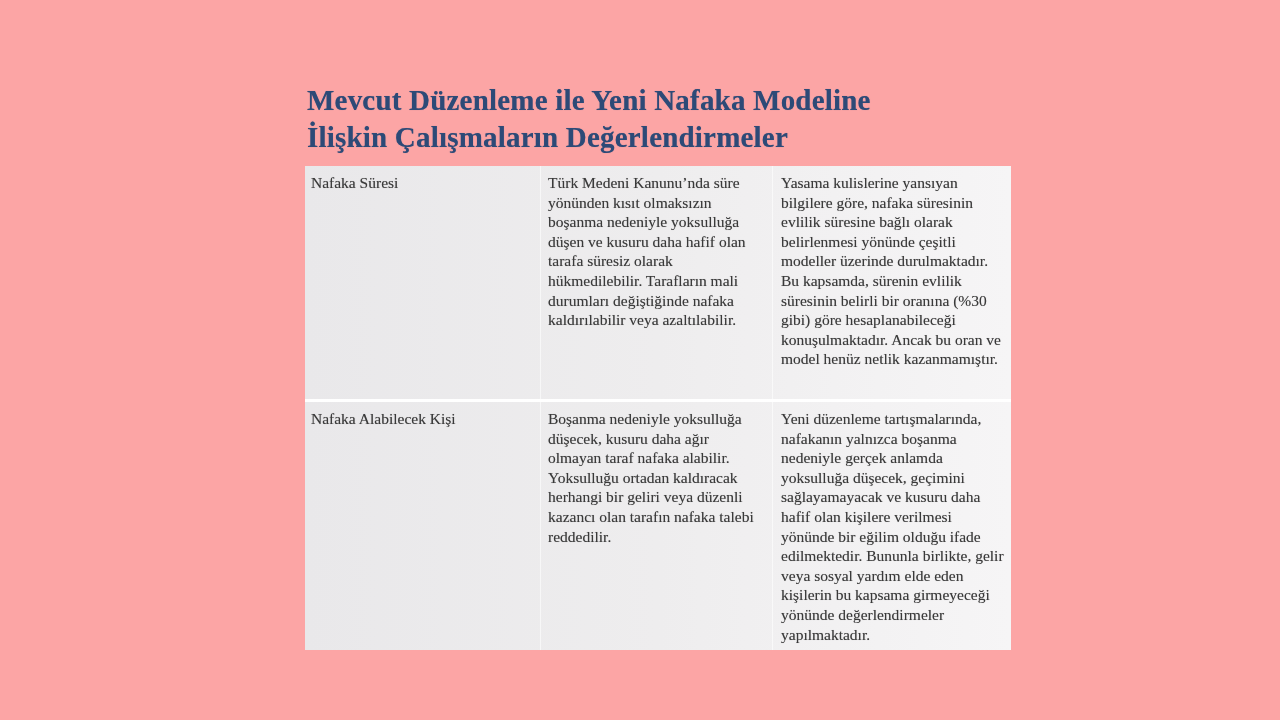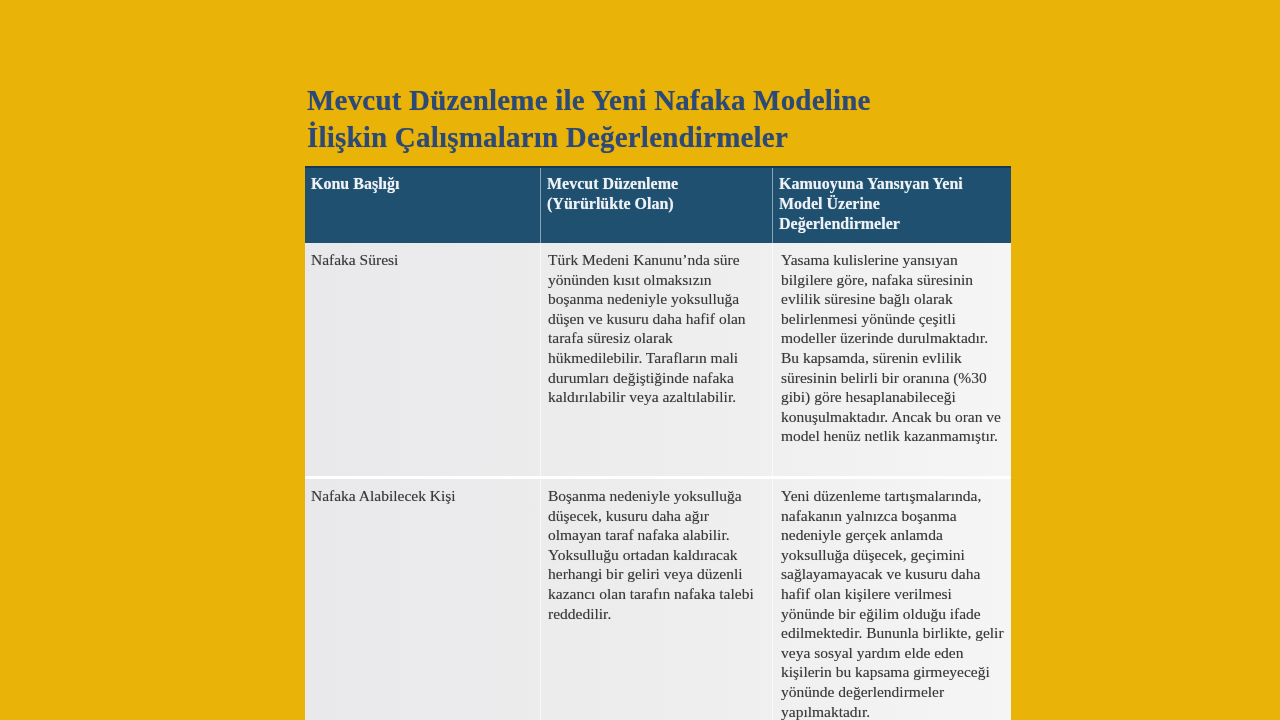--- a/index.html
+++ b/index.html
@@ -1,21 +1,21 @@
 <!DOCTYPE html>
 <html lang="tr"><head>
 <meta charset="utf-8">
 <style>
   html,body { margin:0; padding:0; }
   body { background:#ffffff; }
 
   .page {
     position:relative;
     width:1280px; height:720px;
-    background:#eab308;
+    background:#fca5a5;
     overflow:hidden;
     font-family:"Liberation Serif","DejaVu Serif",serif;
   }
 
   .doc-title {
     position:absolute;
     left:307px; top:82px;
     width:700px;
     font-size:29px;
     font-weight:bold;
@@ -78,25 +78,20 @@
 
 <div class="page">
 
   <div class="doc-title">
     <span>Mevcut Düzenleme ile Yeni Nafaka Modeline</span>
     <span>İlişkin Çalışmaların Değerlendirmeler</span>
   </div>
 
   <div class="cmp-table">
 
-    <div class="thead">
-      <div class="th col1">Konu Başlığı</div>
-      <div class="th col2">Mevcut Düzenleme (Yürürlükte Olan)</div>
-      <div class="th col3">Kamuoyuna Yansıyan Yeni Model Üzerine Değerlendirmeler</div>
-    </div>
 
     <div class="trow first">
       <div class="td col1">Nafaka Süresi</div>
       <div class="td col2">Türk Medeni Kanunu’nda süre yönünden kısıt olmaksızın boşanma nedeniyle yoksulluğa düşen ve kusuru daha hafif olan tarafa süresiz olarak hükmedilebilir. Tarafların mali durumları değiştiğinde nafaka kaldırılabilir veya azaltılabilir.</div>
       <div class="td col3">Yasama kulislerine yansıyan bilgilere göre, nafaka süresinin evlilik süresine bağlı olarak belirlenmesi yönünde çeşitli modeller üzerinde durulmaktadır. Bu kapsamda, sürenin evlilik süresinin belirli bir oranına (%30 gibi) göre hesaplanabileceği konuşulmaktadır. Ancak bu oran ve model henüz netlik kazanmamıştır.</div>
     </div>
 
     <div class="trow second">
       <div class="td col1">Nafaka Alabilecek Kişi</div>
       <div class="td col2">Boşanma nedeniyle yoksulluğa düşecek, kusuru daha ağır olmayan taraf nafaka alabilir. Yoksulluğu ortadan kaldıracak herhangi bir geliri veya düzenli kazancı olan tarafın nafaka talebi reddedilir.</div>

